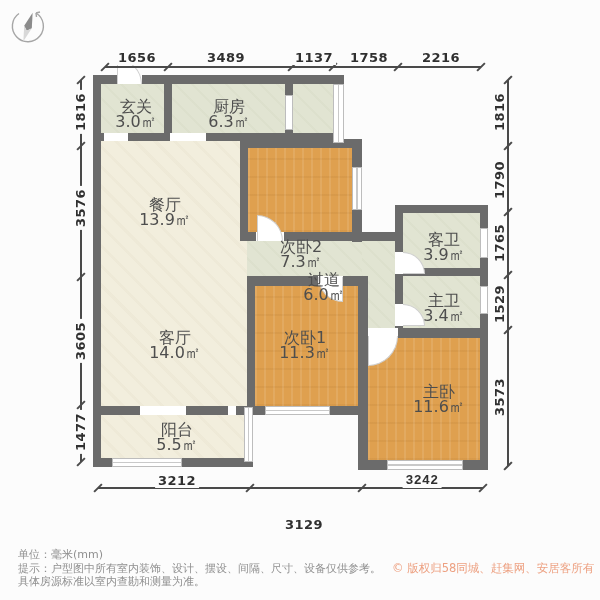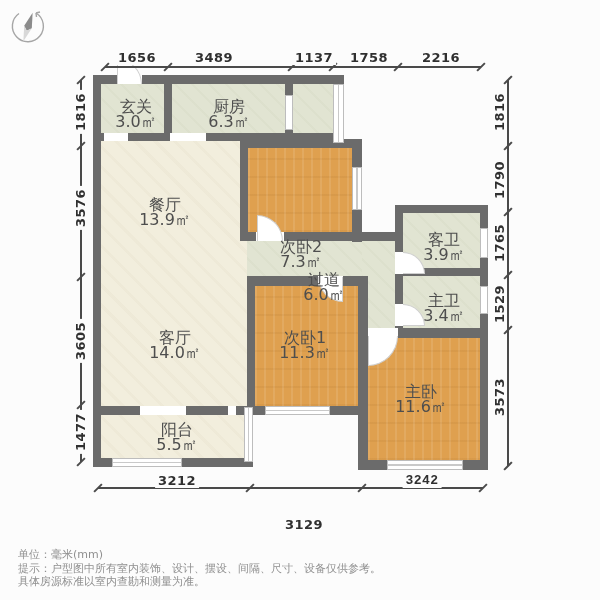--- a/index.html
+++ b/index.html
@@ -150,21 +150,21 @@
       <div>3.4㎡</div>
     </div>
   <div class="room-label" style="left:175px;top:345px;">
       <div>客厅</div>
       <div>14.0㎡</div>
     </div>
   <div class="room-label" style="left:305px;top:345px;">
       <div>次卧1</div>
       <div>11.3㎡</div>
     </div>
-  <div class="room-label" style="left:421px;top:399px;">
+  <div class="room-label" style="left:439px;top:399px;">
       <div>主卧</div>
       <div>11.6㎡</div>
     </div>
   <div class="room-label" style="left:177px;top:437px;">
       <div>阳台</div>
       <div>5.5㎡</div>
     </div>
 
   <div class="dline" style="left:105px;top:66px;width:376px;height:1.5px;"></div>
   <div class="dline" style="left:80px;top:80px;width:1.5px;height:382px;"></div>
@@ -190,21 +190,21 @@
   <div class="tick" style="left:508px;top:275px;"></div>
   <div class="tick" style="left:508px;top:330px;"></div>
   <div class="tick" style="left:508px;top:466px;"></div>
 
   <div class="tick" style="left:98px;top:488px;"></div>
   <div class="tick" style="left:250px;top:488px;"></div>
   <div class="tick" style="left:362px;top:488px;"></div>
   <div class="tick" style="left:483px;top:488px;"></div>
 
   <div class="dim dim-h" style="left:137px;top:50px;">1656</div>
-  <div class="dim dim-h" style="left:214px;top:50px;">3489</div>
+  <div class="dim dim-h" style="left:226px;top:50px;">3489</div>
   <div class="dim dim-h" style="left:314px;top:50px;">1137</div>
   <div class="dim dim-h" style="left:369px;top:50px;">1758</div>
   <div class="dim dim-h" style="left:441px;top:50px;">2216</div>
 
   <div class="dim dim-v" style="left:80px;top:112px;">1816</div>
   <div class="dim dim-v" style="left:80px;top:208px;">3576</div>
   <div class="dim dim-v" style="left:80px;top:341px;">3605</div>
   <div class="dim dim-v" style="left:80px;top:432px;">1477</div>
 
   <div class="dim dim-v" style="left:499px;top:112px;">1816</div>
@@ -215,14 +215,15 @@
 
   <div class="dim dim-h" style="left:177px;top:473px;">3212</div>
   <div class="dim dim-h" style="left:304px;top:473px;margin-top:44px;">3129</div>
   <div class="dim dim-h" style="left:422px;top:473px;font-family:Liberation Mono, monospace;">3242</div>
 
   <div class="footer">
     <div>单位：毫米(mm)</div>
     <div>提示：户型图中所有室内装饰、设计、摆设、间隔、尺寸、设备仅供参考。</div>
     <div>具体房源标准以室内查勘和测量为准。</div>
   </div>
+  <div class="copyright">© 版权归58同城、赶集网、安居客所有</div>
 
 </div>
 
 </body></html>

